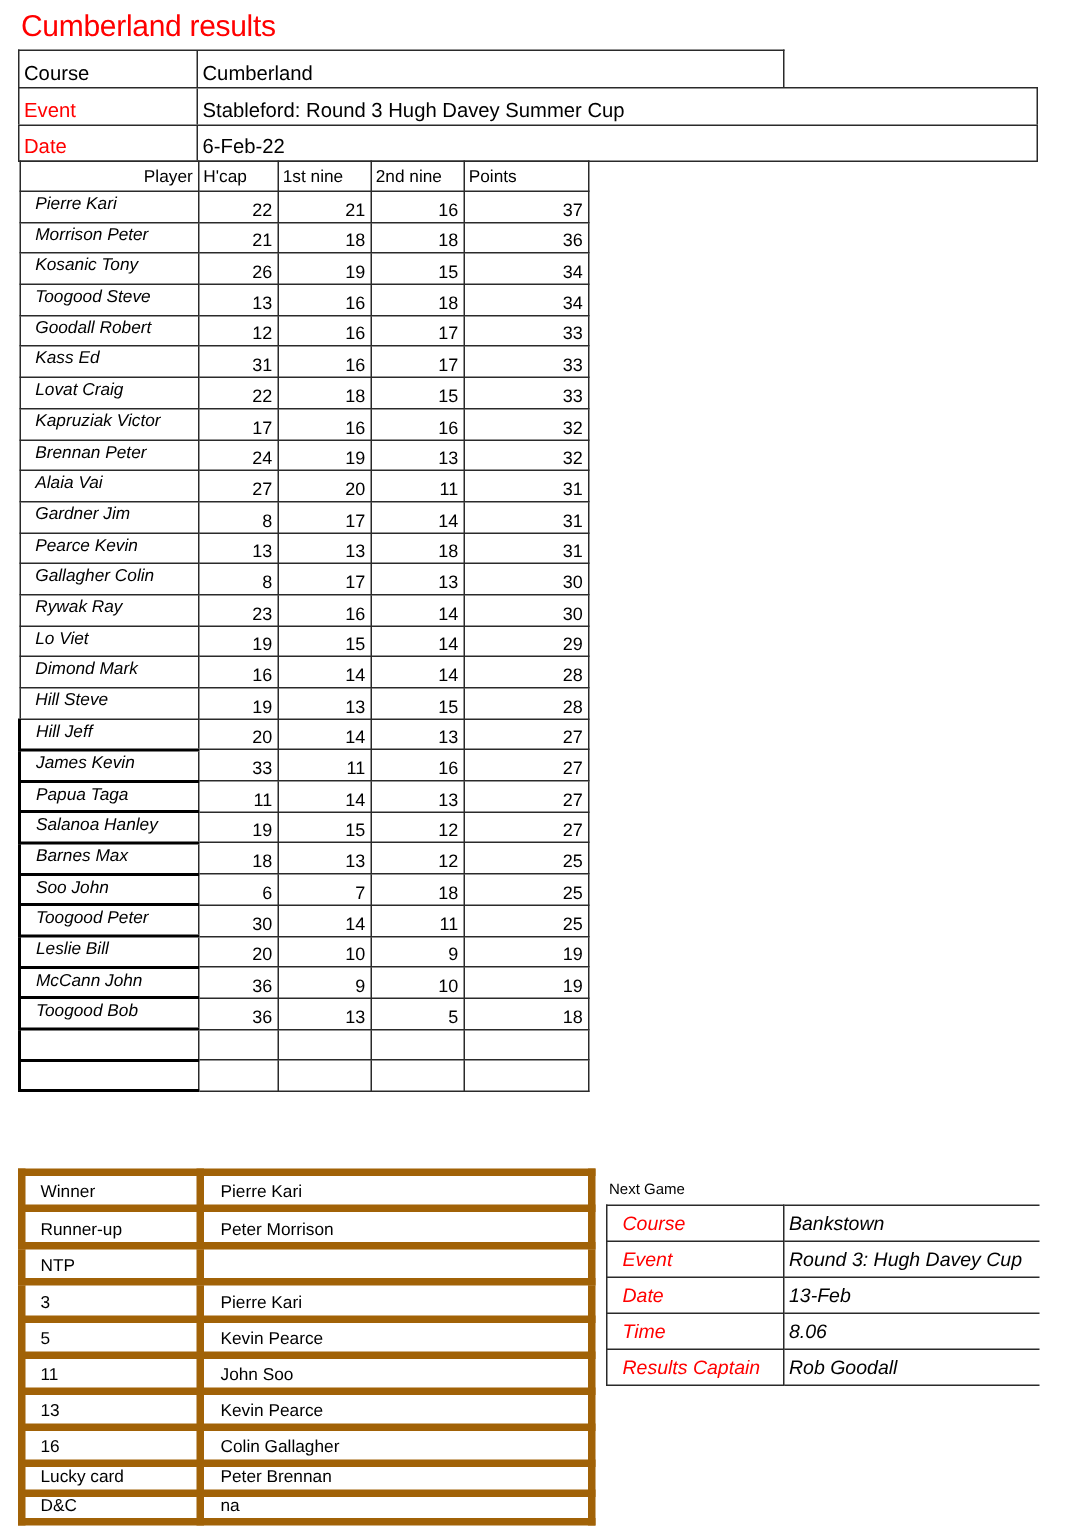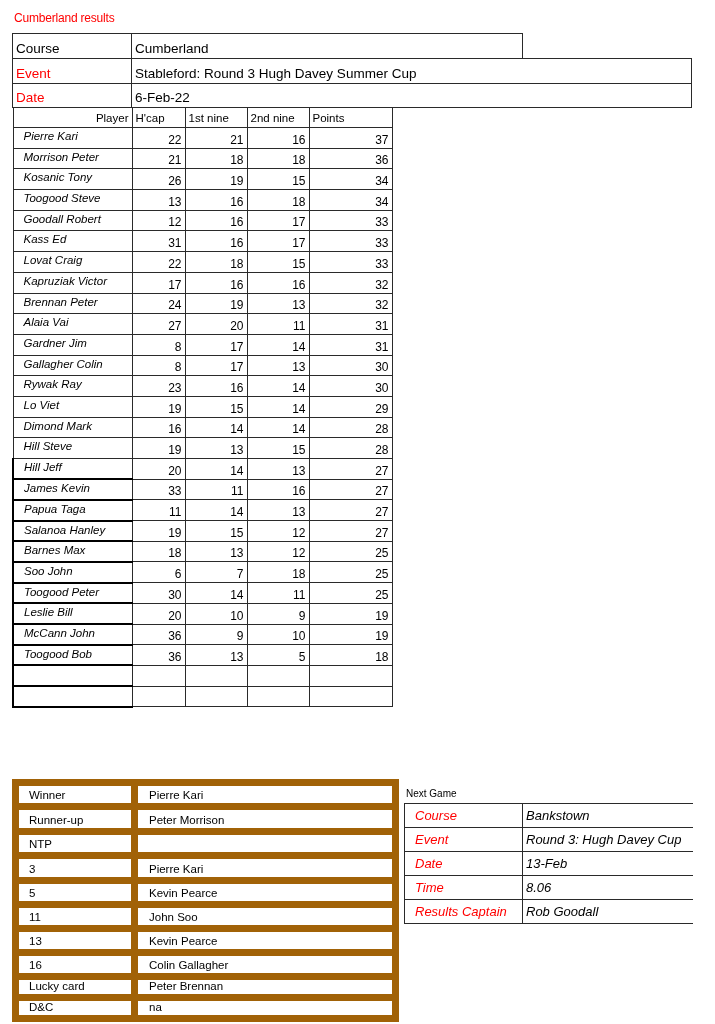--- a/index.html
+++ b/index.html
@@ -3,21 +3,21 @@
 <meta charset="utf-8">
 <style>
   html, body { margin: 0; padding: 0; background: #ffffff; }
   body {
     width: 715px; height: 1024px; position: relative; overflow: hidden;
     font-family: "Liberation Sans", "DejaVu Sans", sans-serif;
     color: #000;
   }
   .title {
     position: absolute; left: 14px; top: 4px;
-    font-size: 12px; color: #ff0000; letter-spacing: -0.2px;
+    font-size: 20px; color: #ff0000; letter-spacing: -0.2px;
     line-height: 28px;
   }
   .hdr-row {
     position: absolute; left: 12px; box-sizing: border-box;
     border: 1px solid #2a2a2a; border-bottom: none;
   }
   .hdr-row.last { border-bottom: 1px solid #2a2a2a; }
   .hdr-label {
     position: absolute; left: 3px; bottom: 2px; font-size: 13.5px;
   }
@@ -43,21 +43,21 @@
   table.players td.name { font-style: italic; padding-left: 10px; vertical-align: top; padding-top: 2px; }
   table.players td.num { text-align: right; vertical-align: bottom; padding-bottom: 1px; font-size: 12px; }
   table.players tr.thick td.name { border-left: 2px solid #000; border-bottom: 2px solid #000; margin-top: 46px; }
 
   
   table.awards {
     position: absolute; left: 12px; top: 779px;
     border-collapse: collapse; table-layout: fixed;
   }
   table.awards td {
-    border: 7px solid #a16207; font-size: 11.5px; padding: 0 0 2px 10px;
+    border: 5px solid #a16207; font-size: 11.5px; padding: 0 0 2px 10px;
     vertical-align: bottom; box-sizing: border-box;
   }
   table.awards td.val { padding-left: 11px; }
 
   .next-title {
     position: absolute; left: 406px; top: 788px; font-size: 10px;
   }
   table.next {
     position: absolute; left: 404px; top: 803px;
     border-collapse: collapse; table-layout: fixed;
@@ -180,20 +180,27 @@
         <td class="num">31</td>
       </tr>
       <tr>
         <td class="name">Gardner Jim</td>
         <td class="num">8</td>
         <td class="num">17</td>
         <td class="num">14</td>
         <td class="num">31</td>
       </tr>
       <tr>
+        <td class="name">Pearce Kevin</td>
+        <td class="num">13</td>
+        <td class="num">13</td>
+        <td class="num">18</td>
+        <td class="num">31</td>
+      </tr>
+      <tr>
         <td class="name">Gallagher Colin</td>
         <td class="num">8</td>
         <td class="num">17</td>
         <td class="num">13</td>
         <td class="num">30</td>
       </tr>
       <tr>
         <td class="name">Rywak Ray</td>
         <td class="num">23</td>
         <td class="num">16</td>

